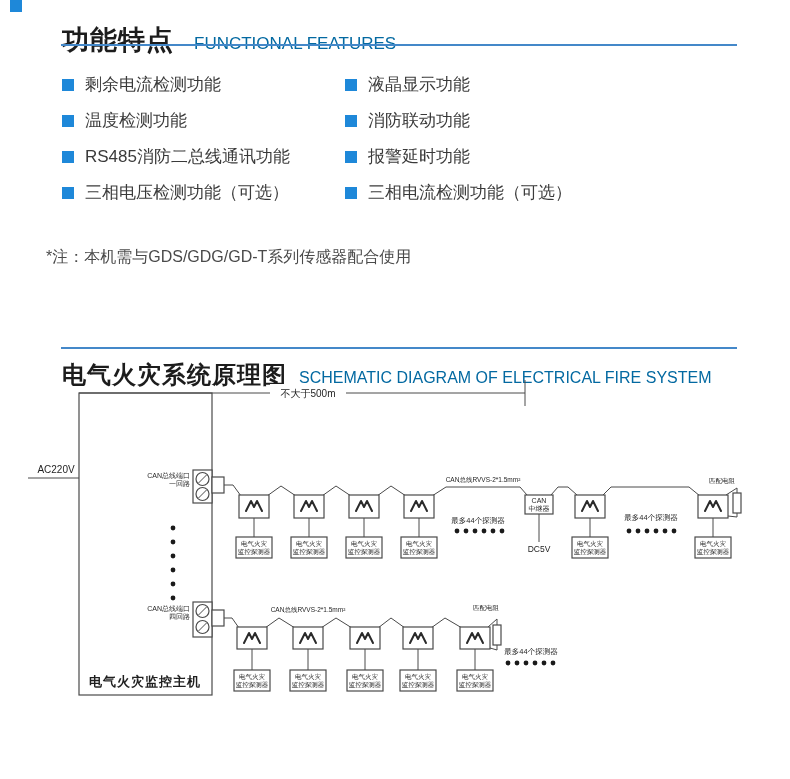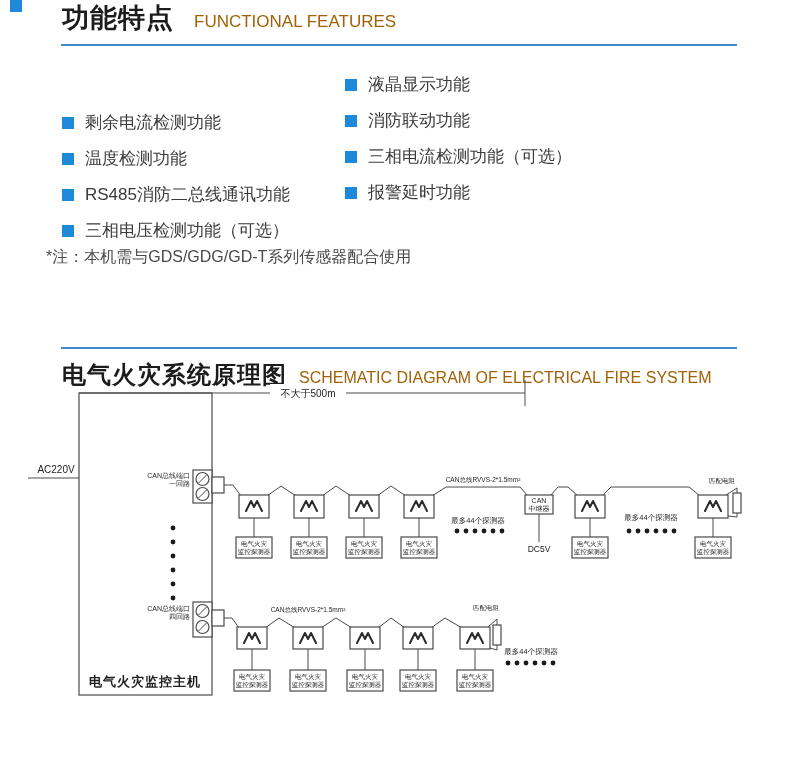--- a/index.html
+++ b/index.html
@@ -4,21 +4,21 @@
 <style>
   html,body{margin:0;padding:0;background:#ffffff;}
   body{width:790px;height:779px;position:relative;overflow:hidden;
        font-family:"Liberation Sans",sans-serif;color:#2b2b2b;}
   .abs{position:absolute;}
   
   .corner-square{left:10px;top:0;width:12px;height:12px;background:#1e88d9;}
   
   .sec-head{left:62px;display:flex;align-items:baseline;gap:12px;white-space:nowrap;}
   .sec-head .cn{font-weight:bold;color:#1c1c1c;letter-spacing:1px;}
-  .sec-head .en{color:#a16207;text-align:right;}
+  .sec-head .en{color:#0369a1;text-align:right;}
   .head1 .cn{font-size:27px;}
   .head1 .en{font-size:17px;}
   .head2 .cn{font-size:24px;margin-top:44px;}
   .head2 .en{font-size:16px;margin-top:22px;}
   .head-rule{left:61px;width:676px;height:0;border-top:2px solid #4488c9;}
   
   .feat-col{display:flex;flex-direction:column;gap:13px;}
   .feat-item{display:flex;align-items:center;gap:11px;font-size:17px;color:#3a3a3a;white-space:nowrap;}
   .bullet{width:12px;height:12px;background:#1e88d9;flex:0 0 auto;}
   .note{left:46px;top:247px;font-size:16px;color:#4a4a4a;white-space:nowrap;}
@@ -34,27 +34,27 @@
   .t8{font-size:7.5px;}
   .t9{font-size:8.5px;}
   .t10{font-size:10px;}
   .t13{font-size:13px;font-weight:bold;letter-spacing:1px;}
 </style>
 </head>
 <body>
 
 <div class="abs corner-square"></div>
 
-<div class="abs sec-head head1" style="top:0;gap:20px;">
+<div class="abs sec-head head1" style="top:22px;gap:20px;">
   <span class="cn">功能特点</span>
   <span class="en">FUNCTIONAL FEATURES</span>
 </div>
 <div class="abs head-rule" style="top:44px;"></div>
 
-<div class="abs feat-col" style="left:62px;top:73px;margin-top:38px;">
+<div class="abs feat-col" style="left:62px;top:73px;">
   <div class="feat-item">
     <span class="bullet"></span>
     <span>剩余电流检测功能</span>
   </div>
   <div class="feat-item">
     <span class="bullet"></span>
     <span>温度检测功能</span>
   </div>
   <div class="feat-item">
     <span class="bullet"></span>
@@ -70,25 +70,25 @@
   <div class="feat-item">
     <span class="bullet"></span>
     <span>液晶显示功能</span>
   </div>
   <div class="feat-item">
     <span class="bullet"></span>
     <span>消防联动功能</span>
   </div>
   <div class="feat-item">
     <span class="bullet"></span>
+    <span>报警延时功能</span>
+  </div>
+  <div class="feat-item">
+    <span class="bullet"></span>
     <span>三相电流检测功能（可选）</span>
-  </div>
-  <div class="feat-item">
-    <span class="bullet"></span>
-    <span>报警延时功能</span>
   </div>
 </div>
 
 <div class="abs note">*注：本机需与GDS/GDG/GD-T系列传感器配合使用</div>
 
 <div class="abs sec-head head2" style="top:315px;">
   <span class="cn">电气火灾系统原理图</span>
   <span class="en">SCHEMATIC DIAGRAM OF ELECTRICAL FIRE SYSTEM</span>
 </div>
 <div class="abs head-rule" style="top:347px;"></div>

